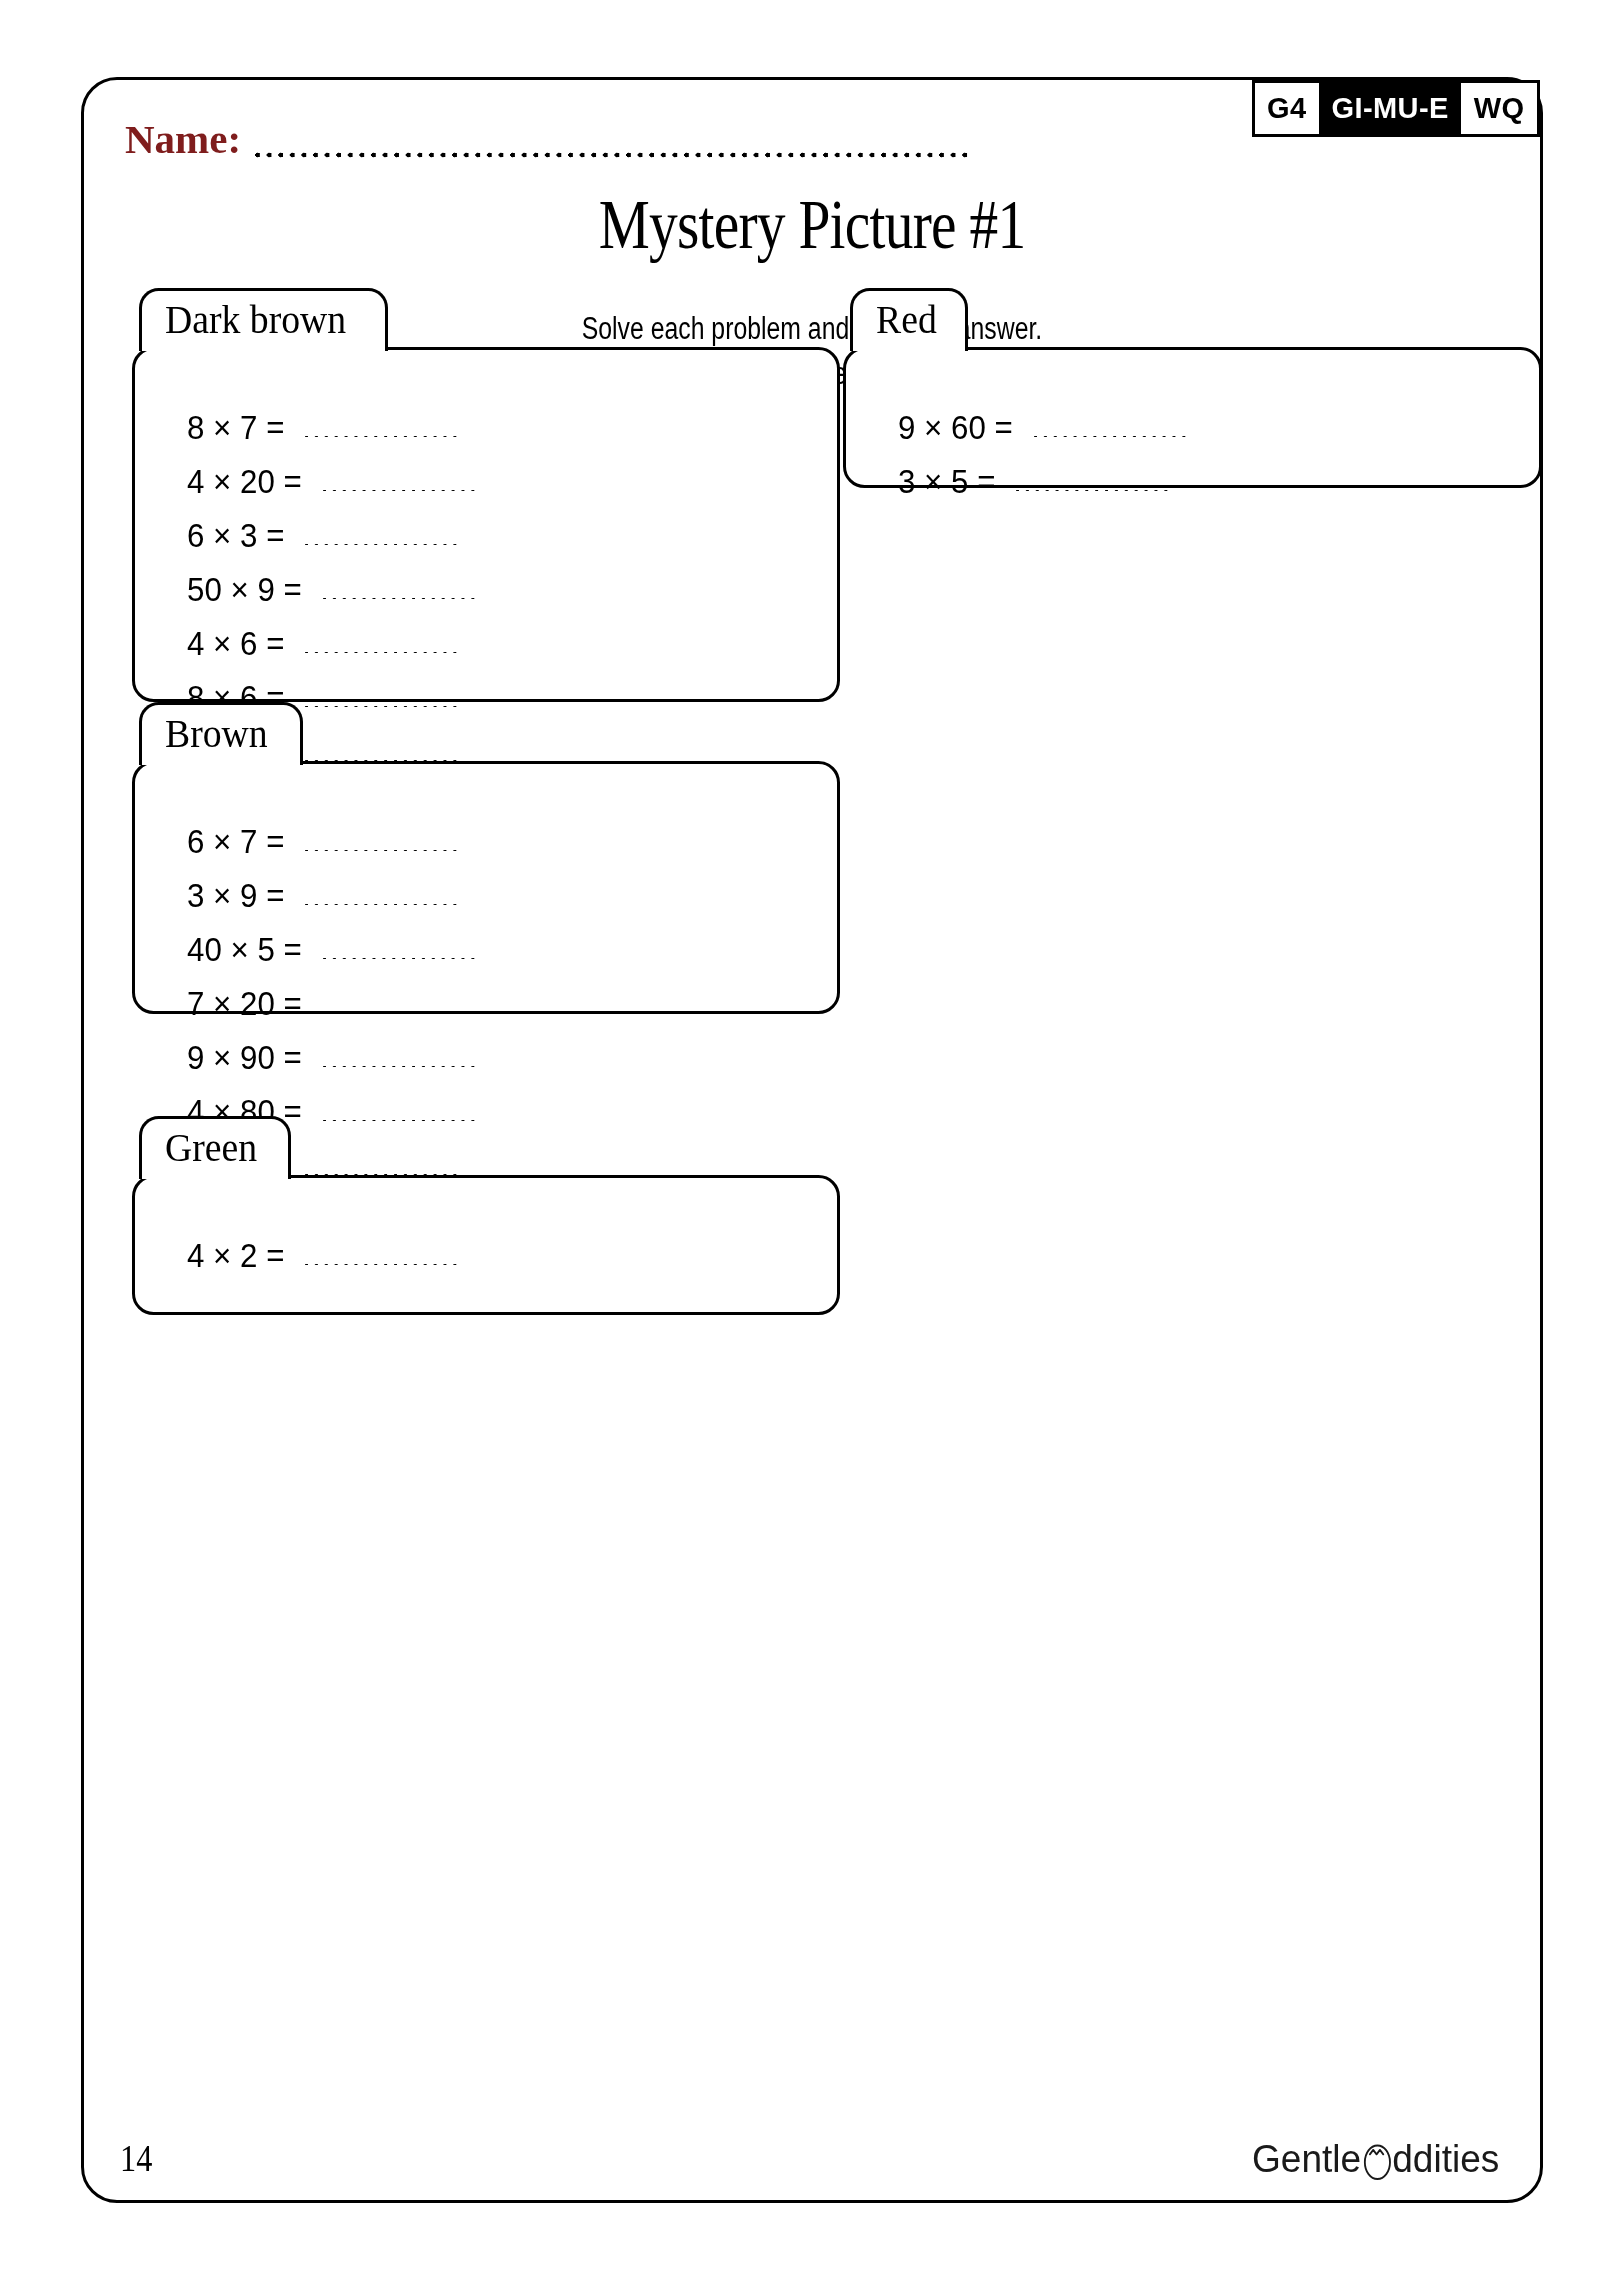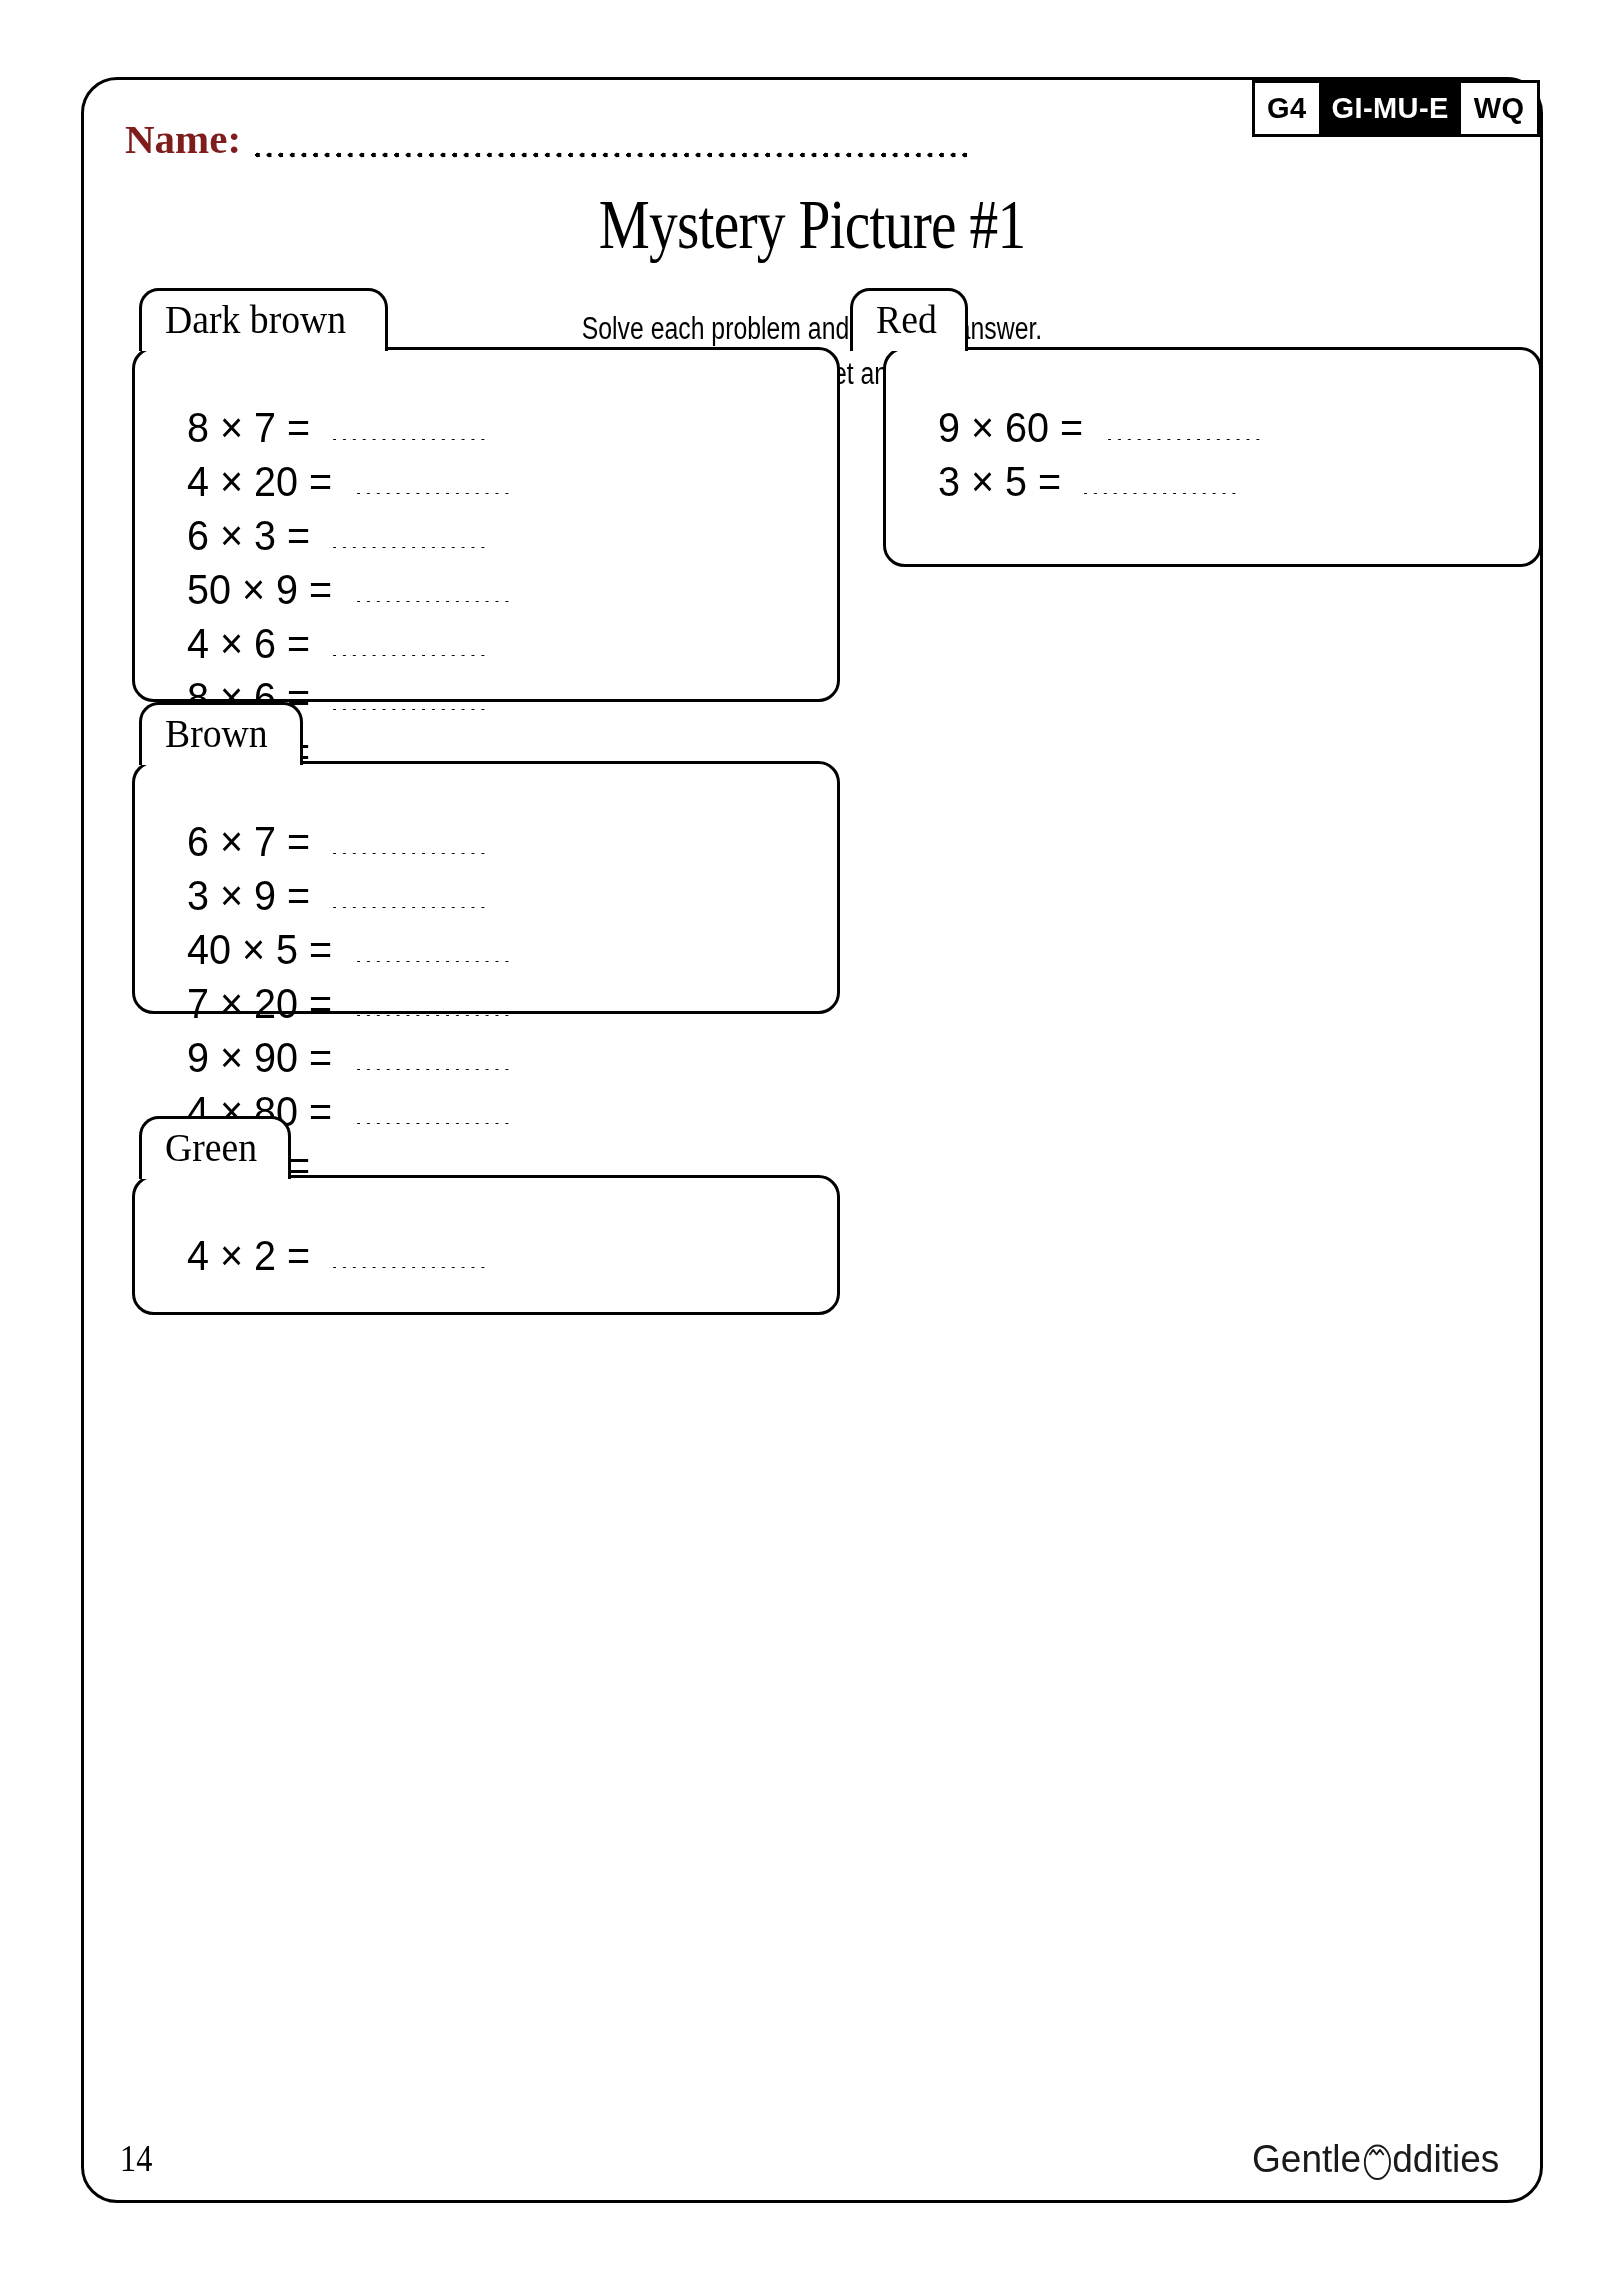--- a/index.html
+++ b/index.html
@@ -130,21 +130,21 @@
     z-index:1;
   }
   .problems{
     padding:50px 0 36px 52px;
   }
   .problem{
     display:flex;
     align-items:baseline;
     height:54px;
     font-family:"Liberation Sans", sans-serif;
-    font-size:43px;
+    font-size:34px;
     line-height:54px;
     white-space:nowrap;
   }
   .problem .expr{
     transform:scaleX(0.92);
     transform-origin:0 50%;
     display:inline-block;
   }
   .problem .dots{
     display:inline-block;
@@ -255,21 +255,21 @@
             <span class="dots"></span>
           </div>
       </div>
     </div>
   </div>
 
   <div class="group" style="left:759px; top:208px; width:699px;">
     <div class="group-tab">
       <span class="group-tab-label">Red</span>
     </div>
-    <div class="group-body" style="height:220px;margin-left:40px;">
+    <div class="group-body" style="height:141px;">
       <div class="problems">
         <div class="problem">
             <span class="expr">9 × 60 =</span>
             <span class="dots"></span>
           </div>
         <div class="problem">
             <span class="expr">3 × 5 =</span>
             <span class="dots"></span>
           </div>
       </div>

